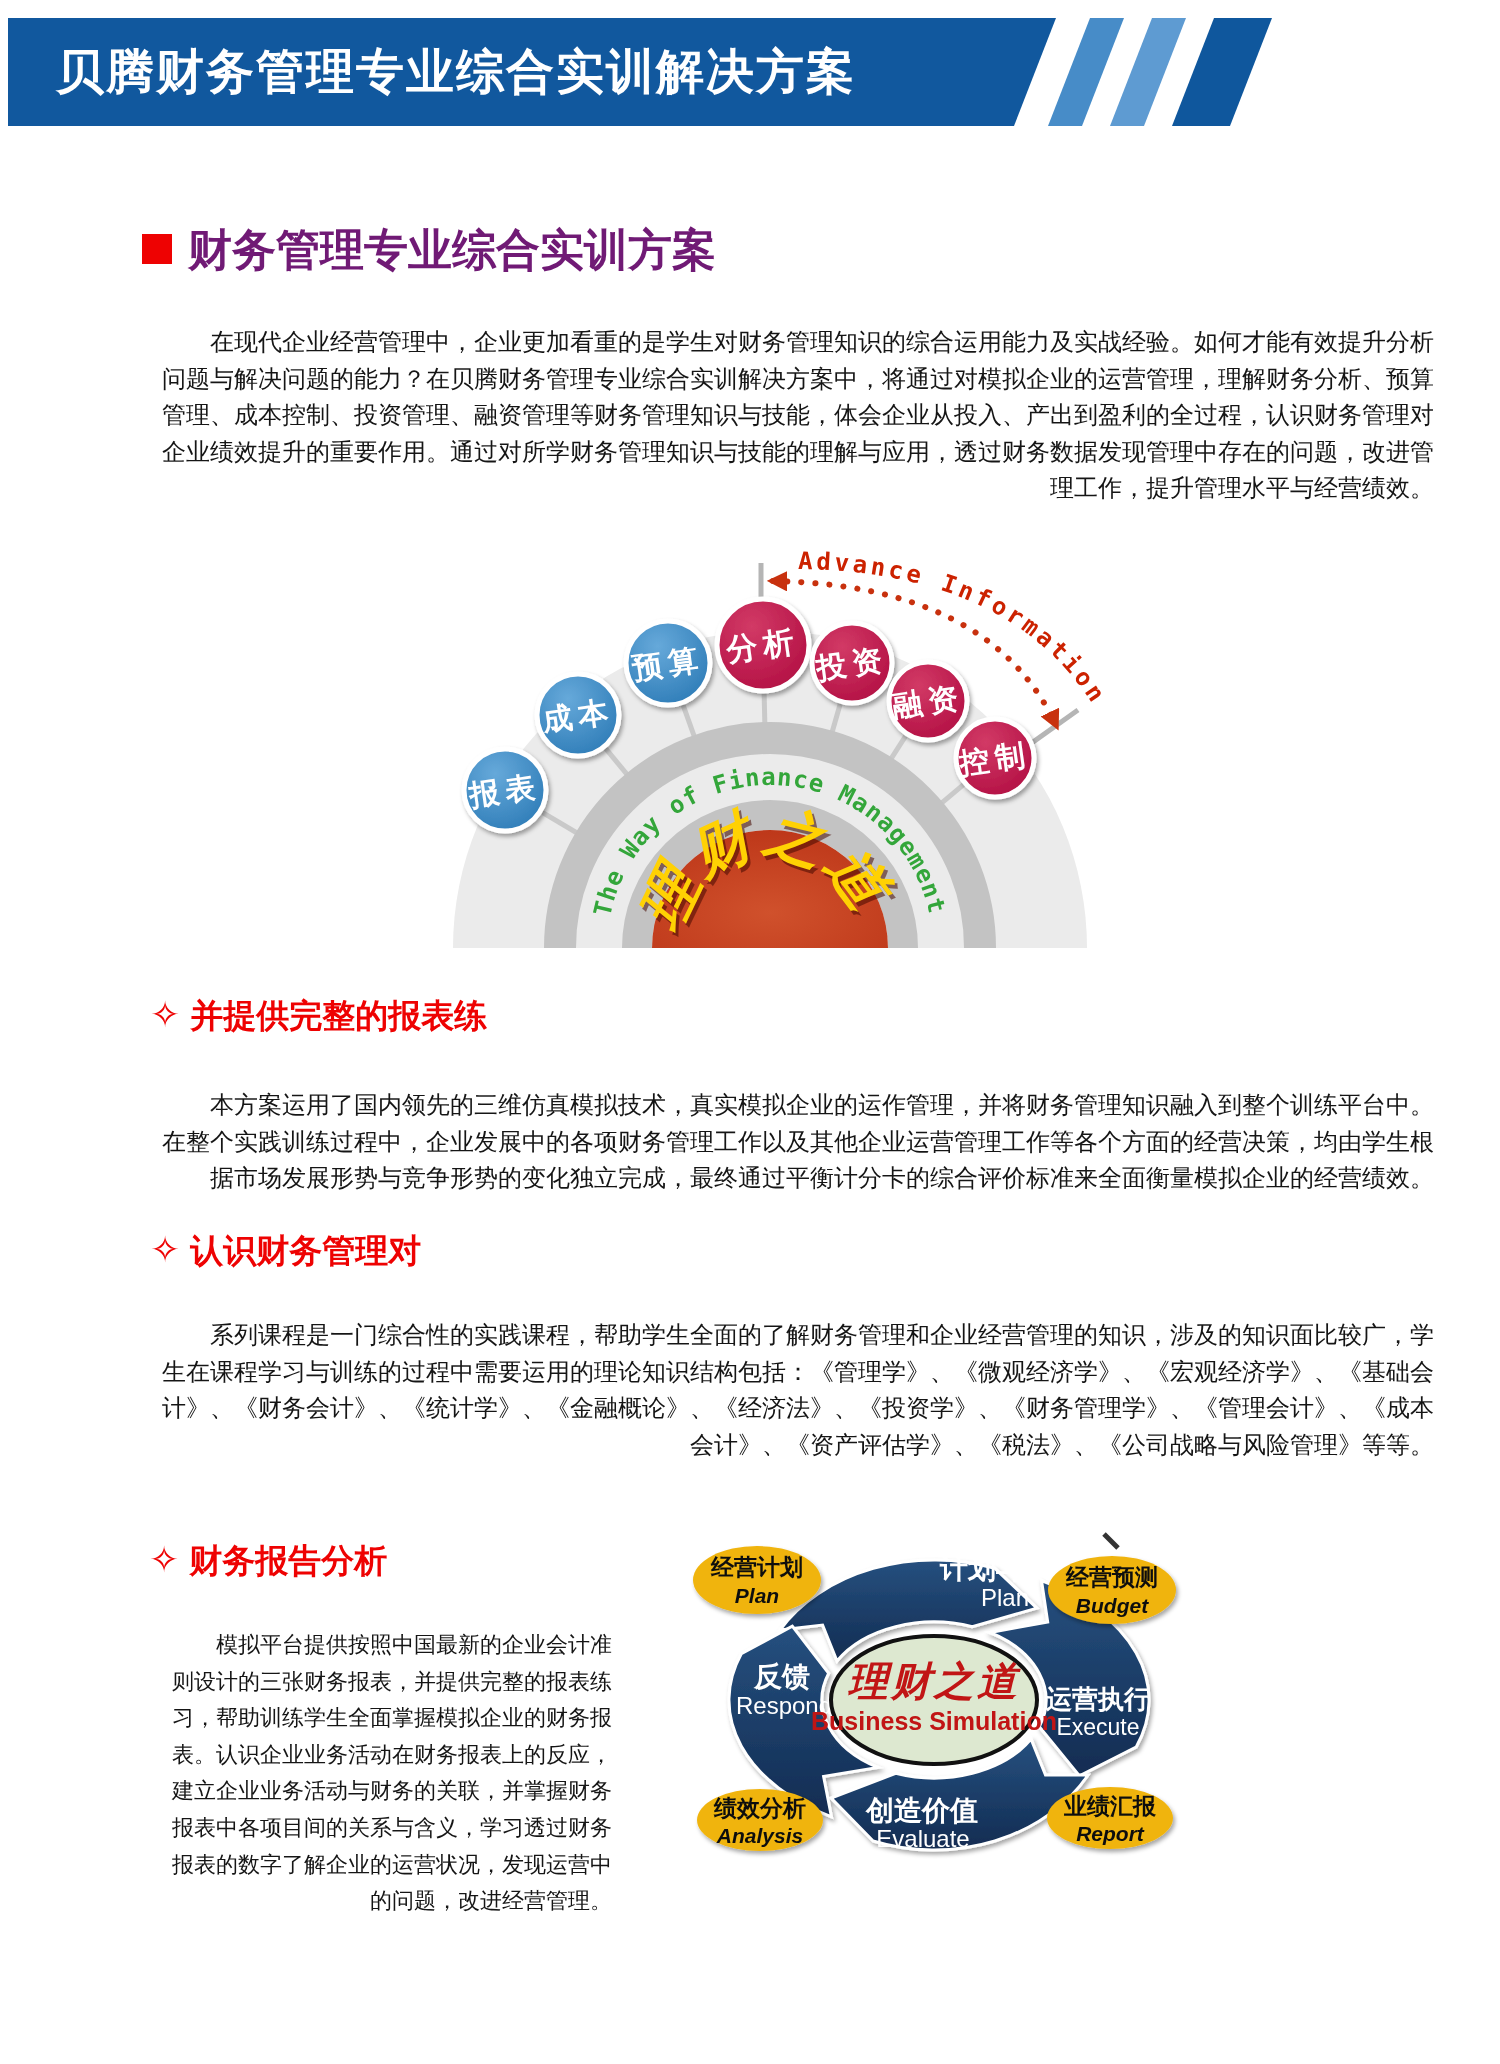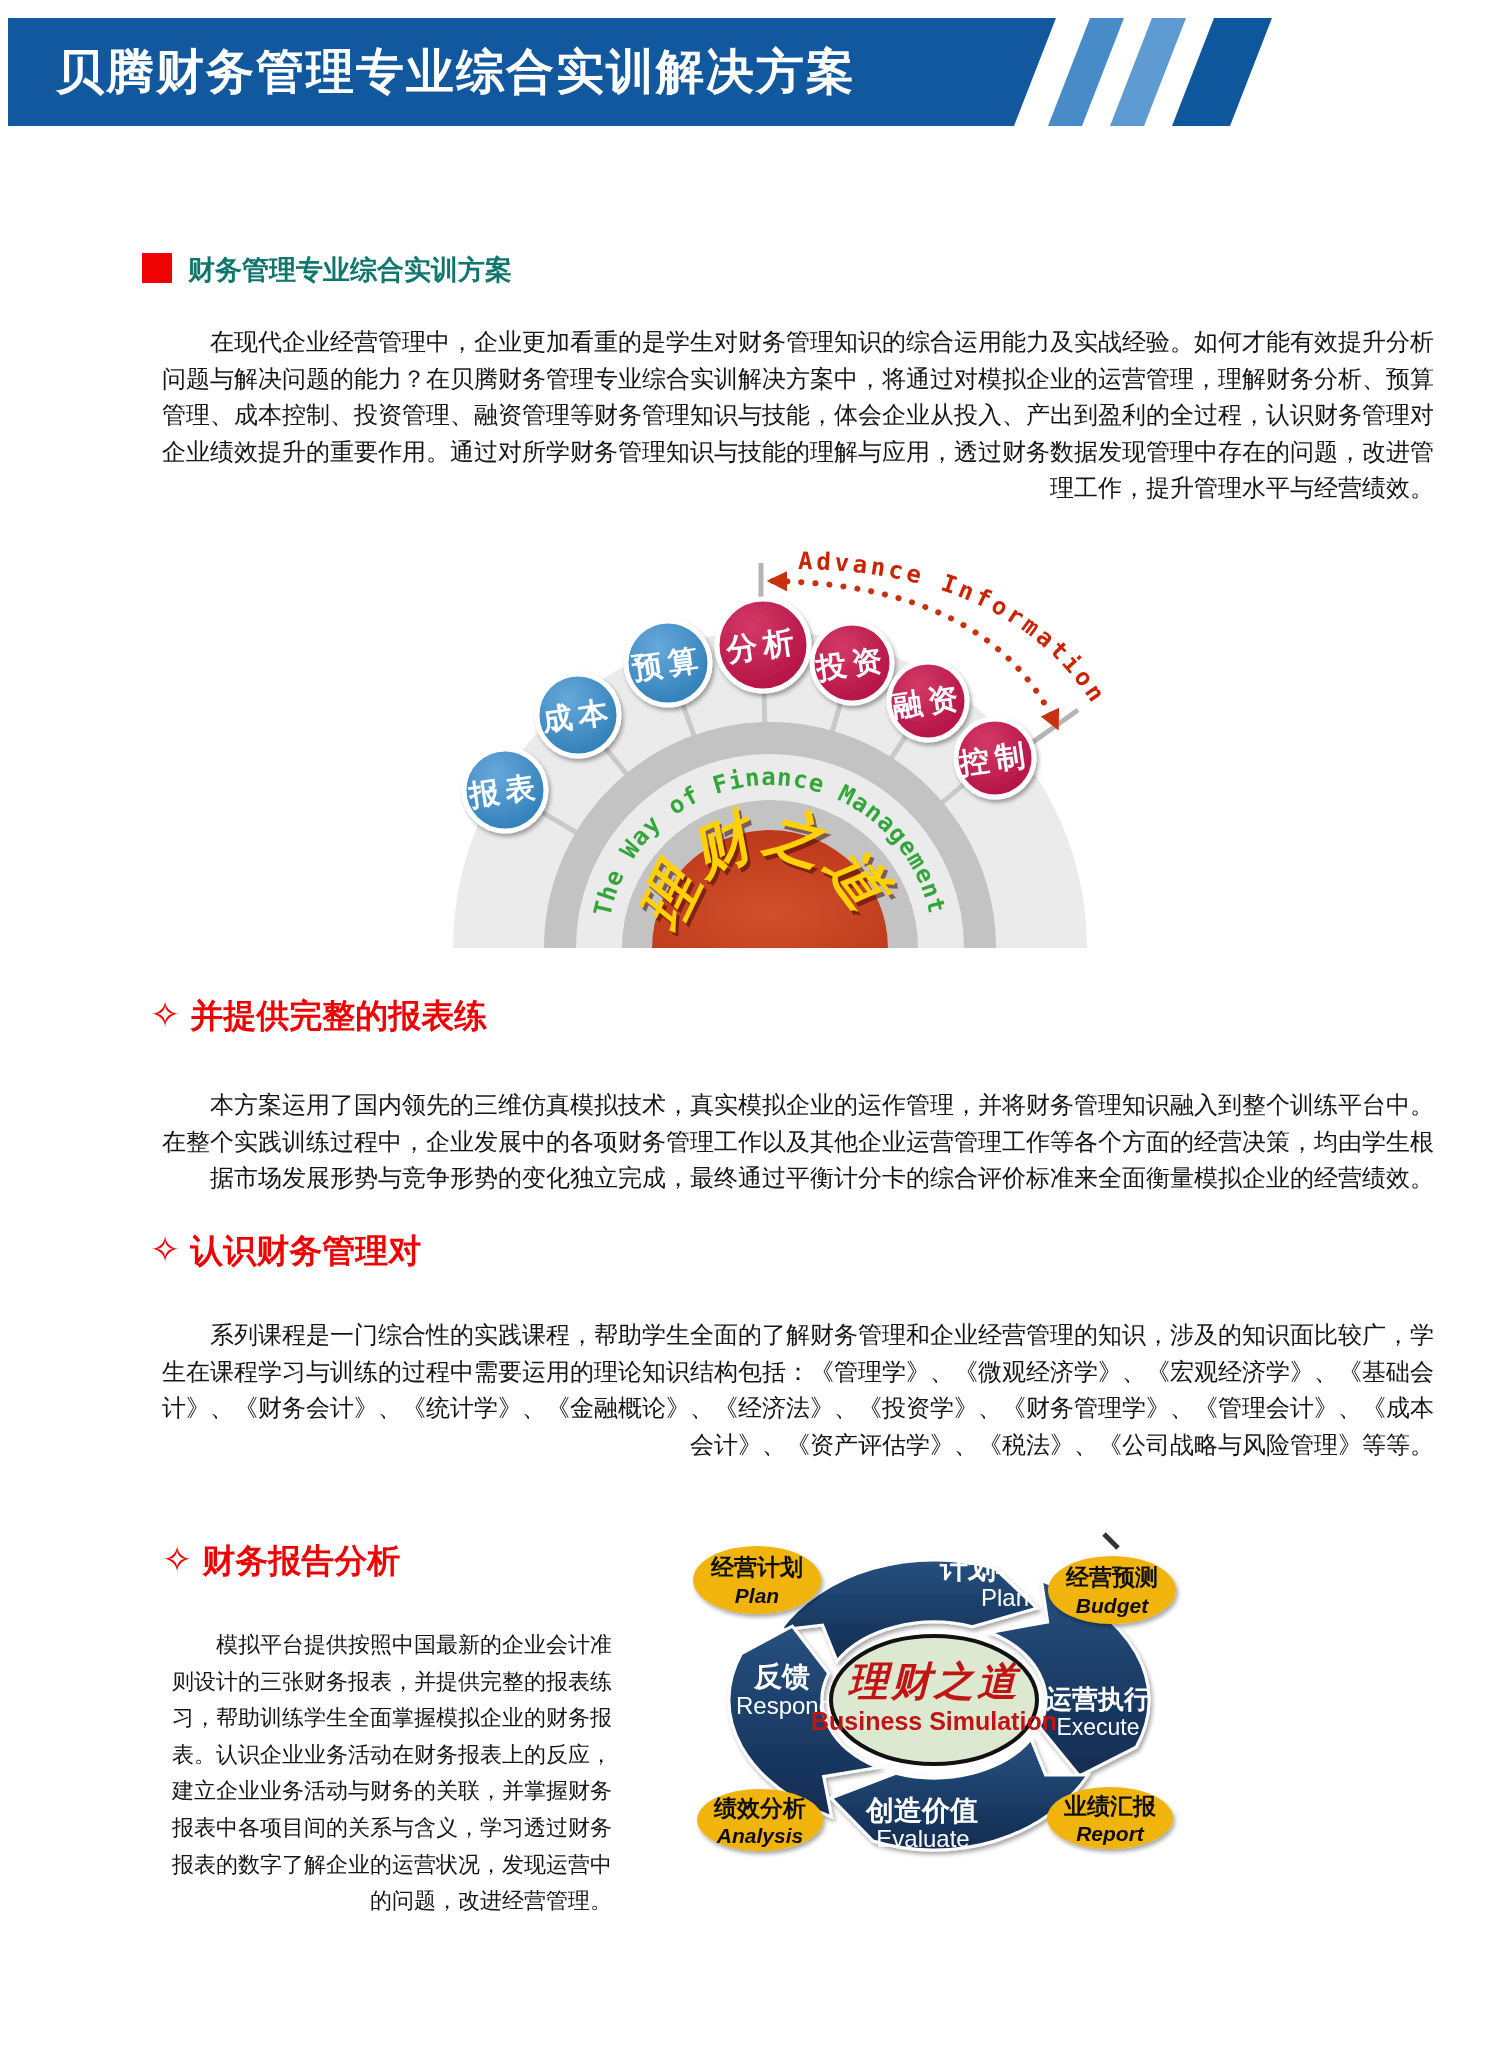--- a/index.html
+++ b/index.html
@@ -12,21 +12,21 @@
   .hshape{position:absolute;left:0;top:0;width:100%;height:100%;}
   #hbar{background:#11589e;clip-path:polygon(8px 0,1056px 0,1014px 108px,8px 108px);}
   #hs1{background:#478cc8;clip-path:polygon(1090px 0,1124px 0,1082px 108px,1048px 108px);}
   #hs2{background:#5e9bd2;clip-path:polygon(1152px 0,1186px 0,1144px 108px,1110px 108px);}
   #hs3{background:#0f579d;clip-path:polygon(1214px 0,1272px 0,1230px 108px,1172px 108px);}
   #header-title{
     position:absolute;left:56px;top:0;line-height:108px;font-size:48px;font-weight:bold;
     color:#ffffff;letter-spacing:2px;
   }
   
-  .h1{position:absolute;left:142px;top:248px;height:44px;font-size:27px;font-weight:bold;color:#0f766e;line-height:44px;}
+  .h1{position:absolute;left:142px;top:228px;height:44px;font-size:44px;font-weight:bold;color:#701a75;line-height:44px;}
   .h1 .sq{display:inline-block;width:30px;height:30px;background:#ee0202;margin-right:16px;vertical-align:middle;margin-top:-8px;}
   .h2{position:absolute;font-size:33px;font-weight:bold;color:#ee0202;line-height:40px;}
   .h2 .mk{font-weight:normal;margin-right:10px;font-size:36px;}
   
   .para{
     position:absolute;left:128px;width:1306px;font-size:24px;line-height:36.6px;
     color:#151515;white-space:pre-line;text-indent:2em;text-align:right;
   }
   #para4{left:150px;width:462px;font-size:22px;}
   
@@ -157,21 +157,21 @@
 据市场发展形势与竞争形势的变化独立完成，最终通过平衡计分卡的综合评价标准来全面衡量模拟企业的经营绩效。</div>
 
   <div class="h2" style="left:150px;top:1230px">
     <span class="mk">✧</span><span>认识财务管理对</span>
   </div>
   <div class="para" style="top:1317px">系列课程是一门综合性的实践课程，帮助学生全面的了解财务管理和企业经营管理的知识，涉及的知识面比较广，学
 生在课程学习与训练的过程中需要运用的理论知识结构包括：《管理学》、《微观经济学》、《宏观经济学》、《基础会
 计》、《财务会计》、《统计学》、《金融概论》、《经济法》、《投资学》、《财务管理学》、《管理会计》、《成本
 会计》、《资产评估学》、《税法》、《公司战略与风险管理》等等。</div>
 
-  <div class="h2" style="left:162px;top:1540px">
+  <div class="h2" style="left:149px;top:1540px">
     <span class="mk">✧</span><span>财务报告分析</span>
   </div>
   <div class="para" id="para4" style="top:1627px">模拟平台提供按照中国最新的企业会计准
 则设计的三张财务报表，并提供完整的报表练
 习，帮助训练学生全面掌握模拟企业的财务报
 表。认识企业业务活动在财务报表上的反应，
 建立企业业务活动与财务的关联，并掌握财务
 报表中各项目间的关系与含义，学习透过财务
 报表的数字了解企业的运营状况，发现运营中
 的问题，改进经营管理。</div>

